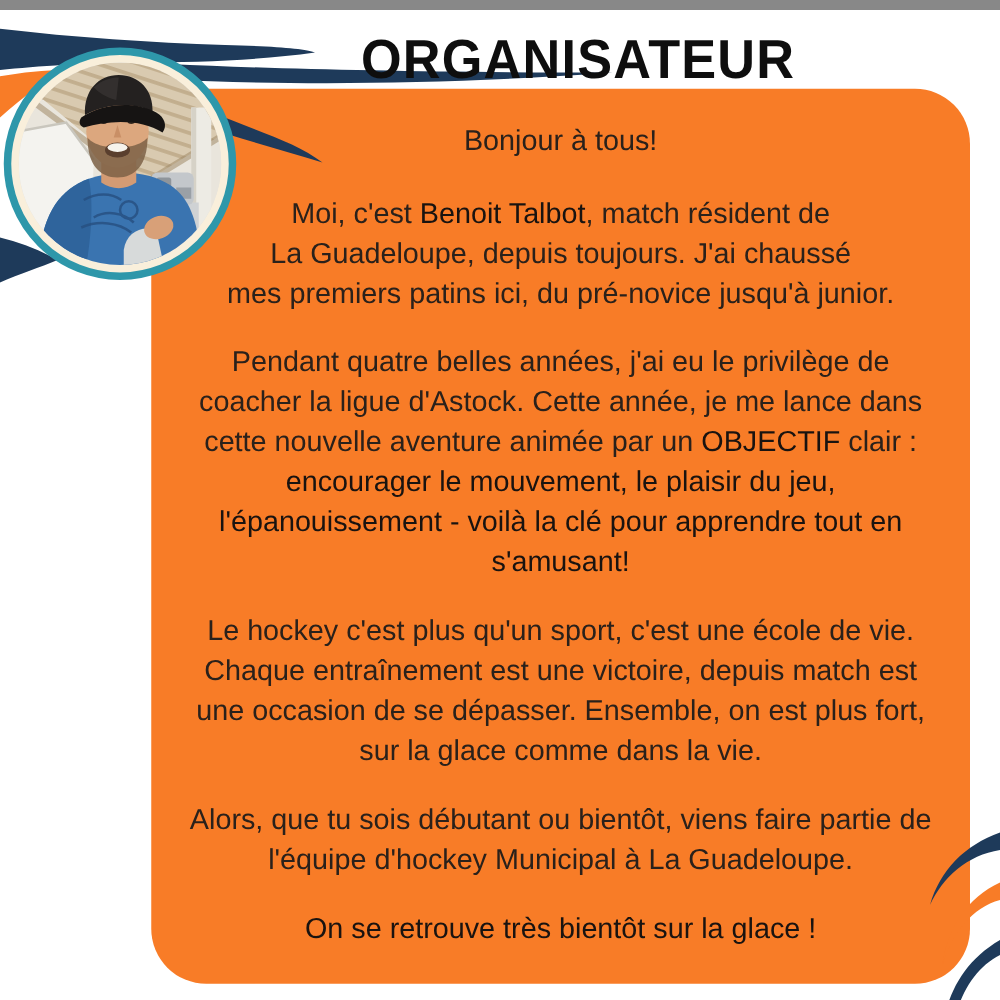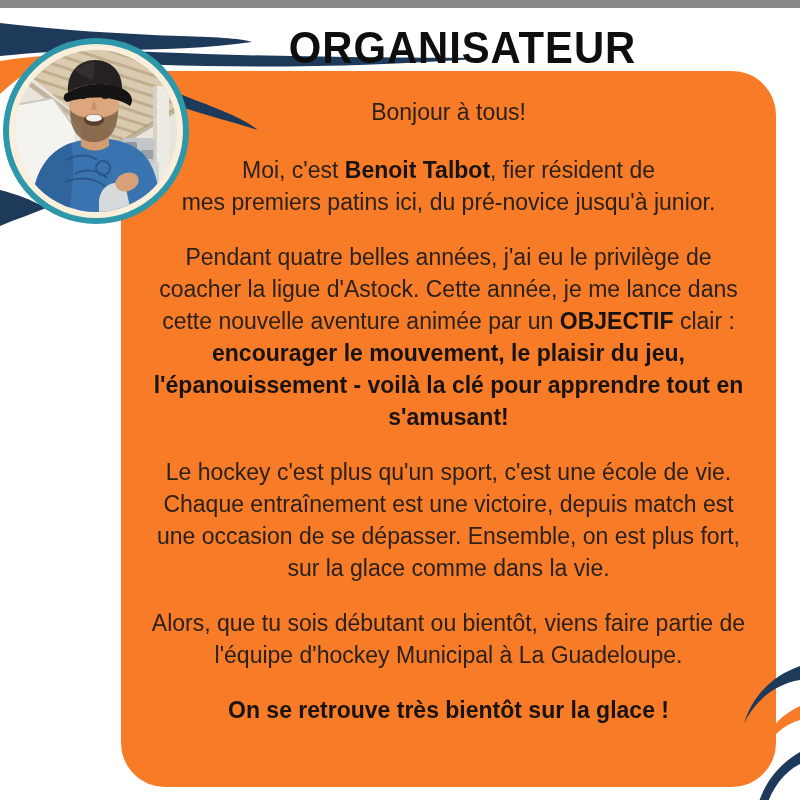--- a/index.html
+++ b/index.html
@@ -26,21 +26,21 @@
   }
   .content{
     position:absolute;left:121px;top:63px;width:655px;height:716px;z-index:4;
     box-sizing:border-box;padding:25px 16px 0;
     text-align:center;color:var(--body-text);
     font-size:23px;line-height:32px;
   }
   .block{margin-top:23px;}
   .block:first-child{margin-top:0;}
   .block[data-name="paragraph-intro"]{margin-top:26px;}
-  .b{font-weight:700;color:#191310;}
+  .b{font-weight:400;color:#191310;}
   
   .photo-frame{
     position:absolute;left:3px;top:30px;width:174px;height:174px;
     border-radius:50%;background:var(--cream-ring);
     border:6px solid var(--teal-ring);z-index:5;
   }
   .photo-clip{
     position:absolute;left:6px;top:6px;width:162px;height:162px;
     border-radius:50%;overflow:hidden;background:#e9e5dc;
   }
@@ -116,21 +116,22 @@
         <ellipse cx="112" cy="132" rx="12" ry="9" transform="rotate(-20 112 132)" fill="#d8a078" data-name="hand"></ellipse>
       </svg>
     </div>
   </div>
 
   <div class="content" data-name="message-content">
       <div class="block" data-name="paragraph-greeting">
         <div data-name="text-line"><span>Bonjour à tous!</span></div>
       </div>
       <div class="block" data-name="paragraph-intro">
-        <div data-name="text-line"><span>Moi, c'est </span><span class="b">Benoit Talbot</span><span>, fier résident de</span></div>
+        <div data-name="text-line"><span>Moi, c'est </span><span class="b">Benoit Talbot</span><span>, match résident de</span></div>
+        <div data-name="text-line"><span>La Guadeloupe, depuis toujours. J'ai chaussé</span></div>
         <div data-name="text-line"><span>mes premiers patins ici, du pré-novice jusqu'à junior.</span></div>
       </div>
       <div class="block" data-name="paragraph-coaching">
         <div data-name="text-line"><span>Pendant quatre belles années, j'ai eu le privilège de</span></div>
         <div data-name="text-line"><span>coacher la ligue d'Astock. Cette année, je me lance dans</span></div>
         <div data-name="text-line"><span>cette nouvelle aventure animée par un </span><span class="b">OBJECTIF</span><span> clair :</span></div>
         <div data-name="text-line"><span class="b">encourager le mouvement, le plaisir du jeu,</span></div>
         <div data-name="text-line"><span class="b">l'épanouissement - voilà la clé pour apprendre tout en</span></div>
         <div data-name="text-line"><span class="b">s'amusant!</span></div>
       </div>

